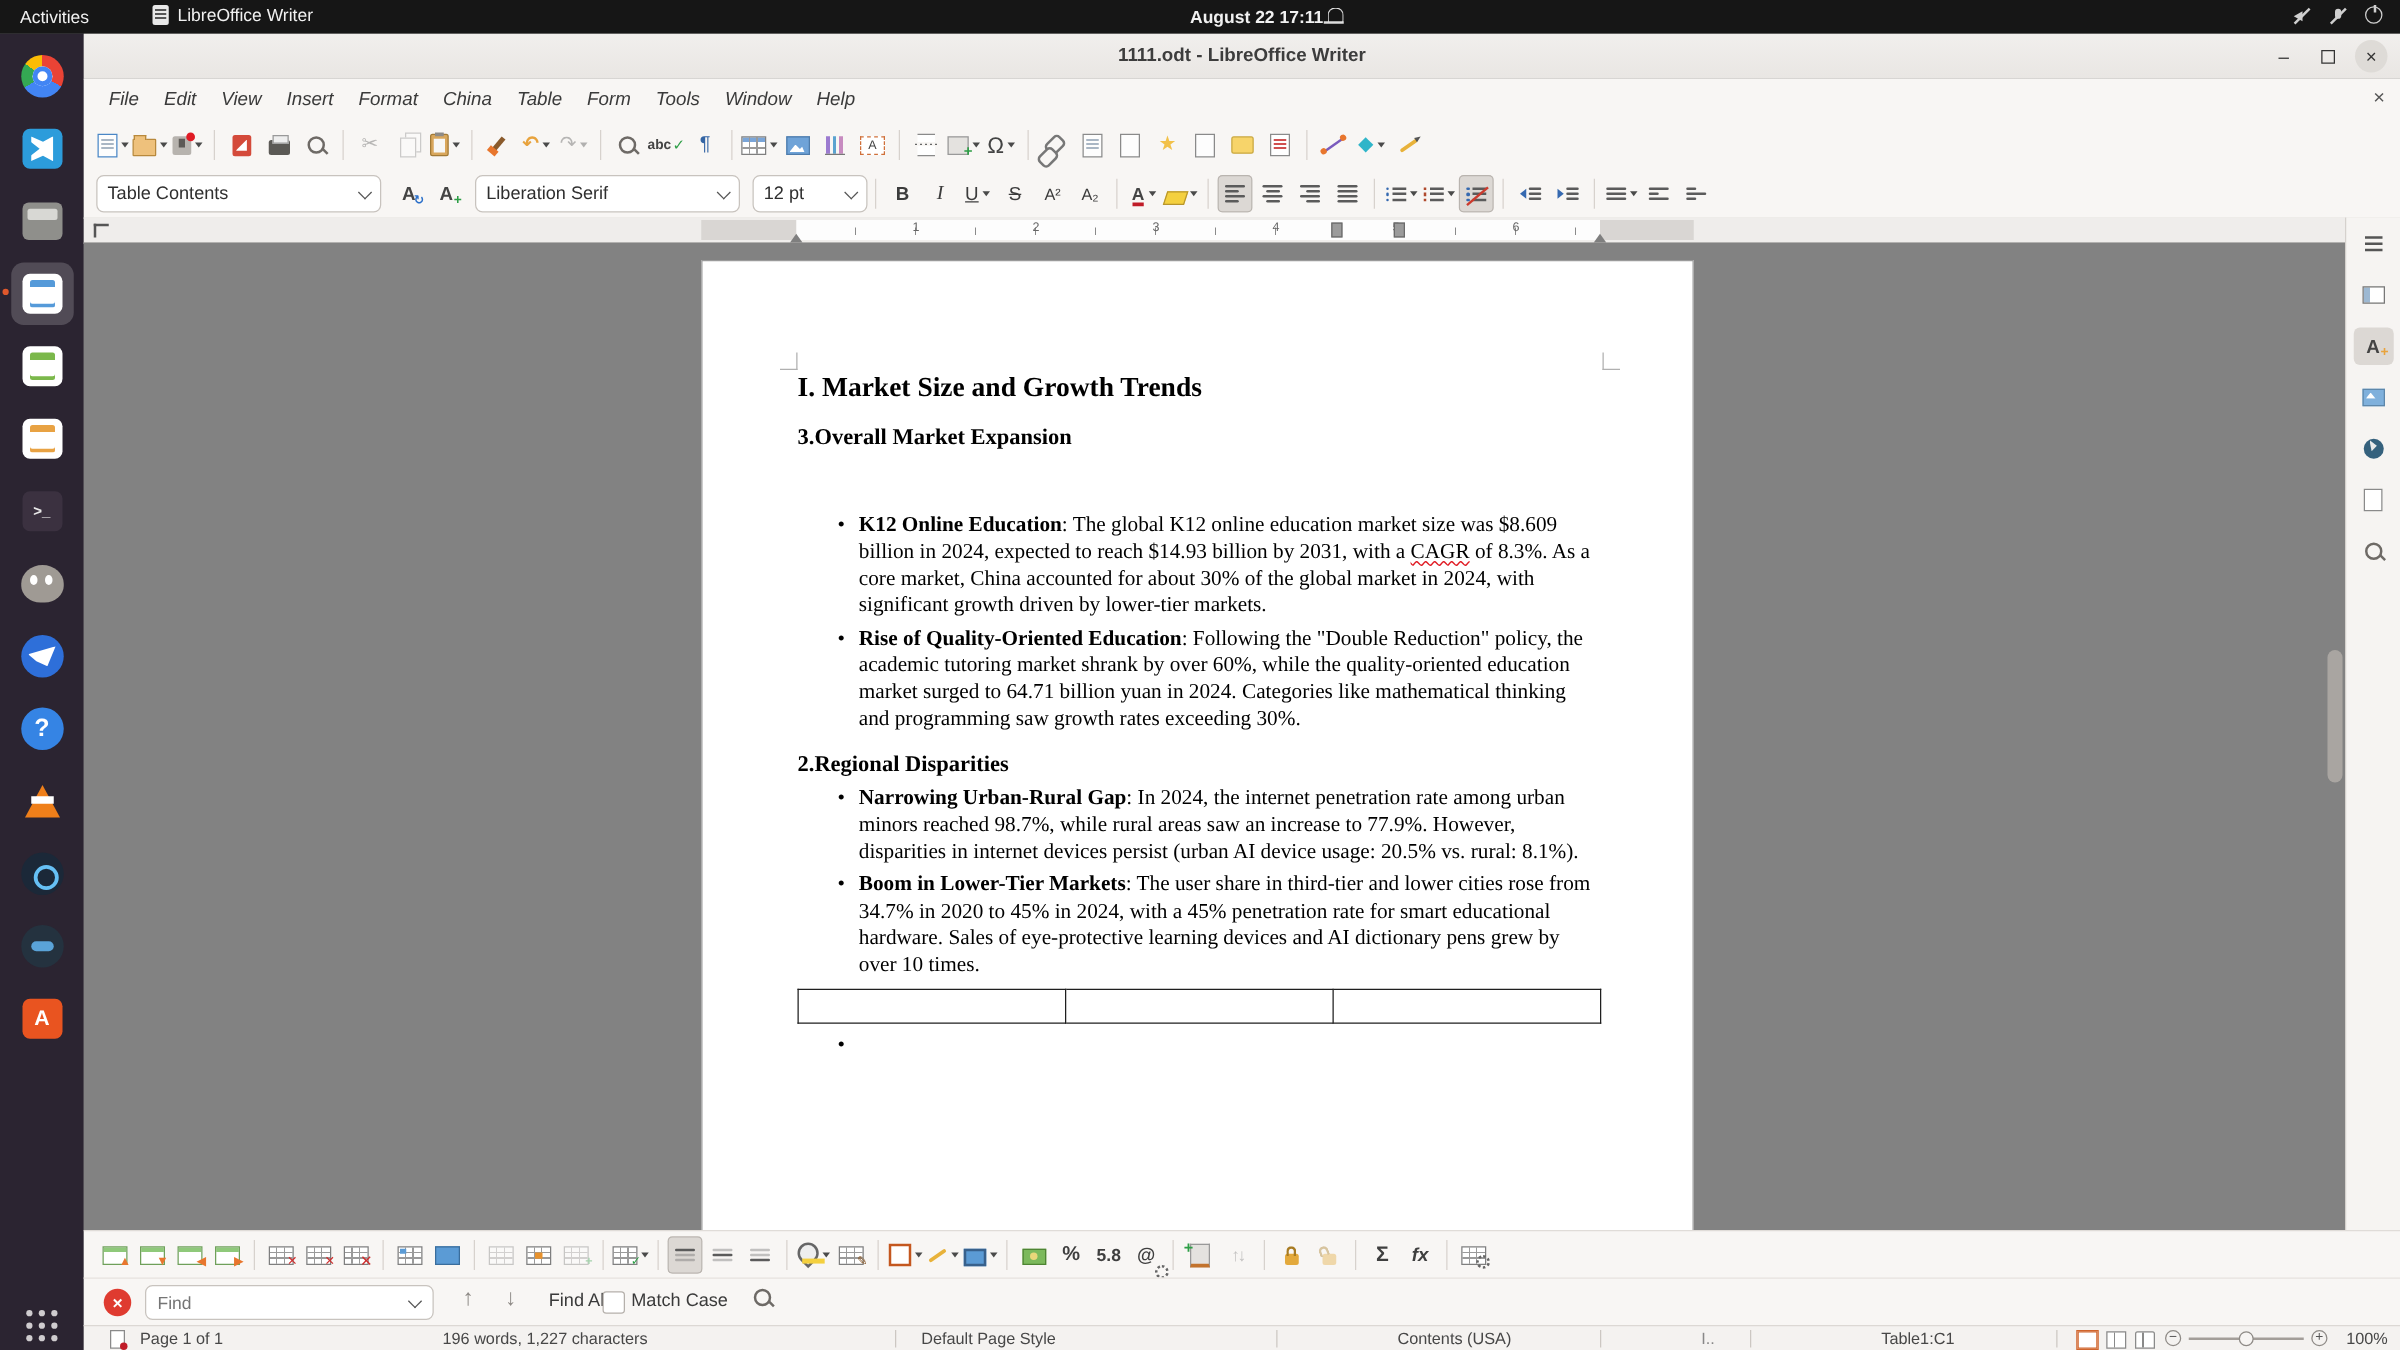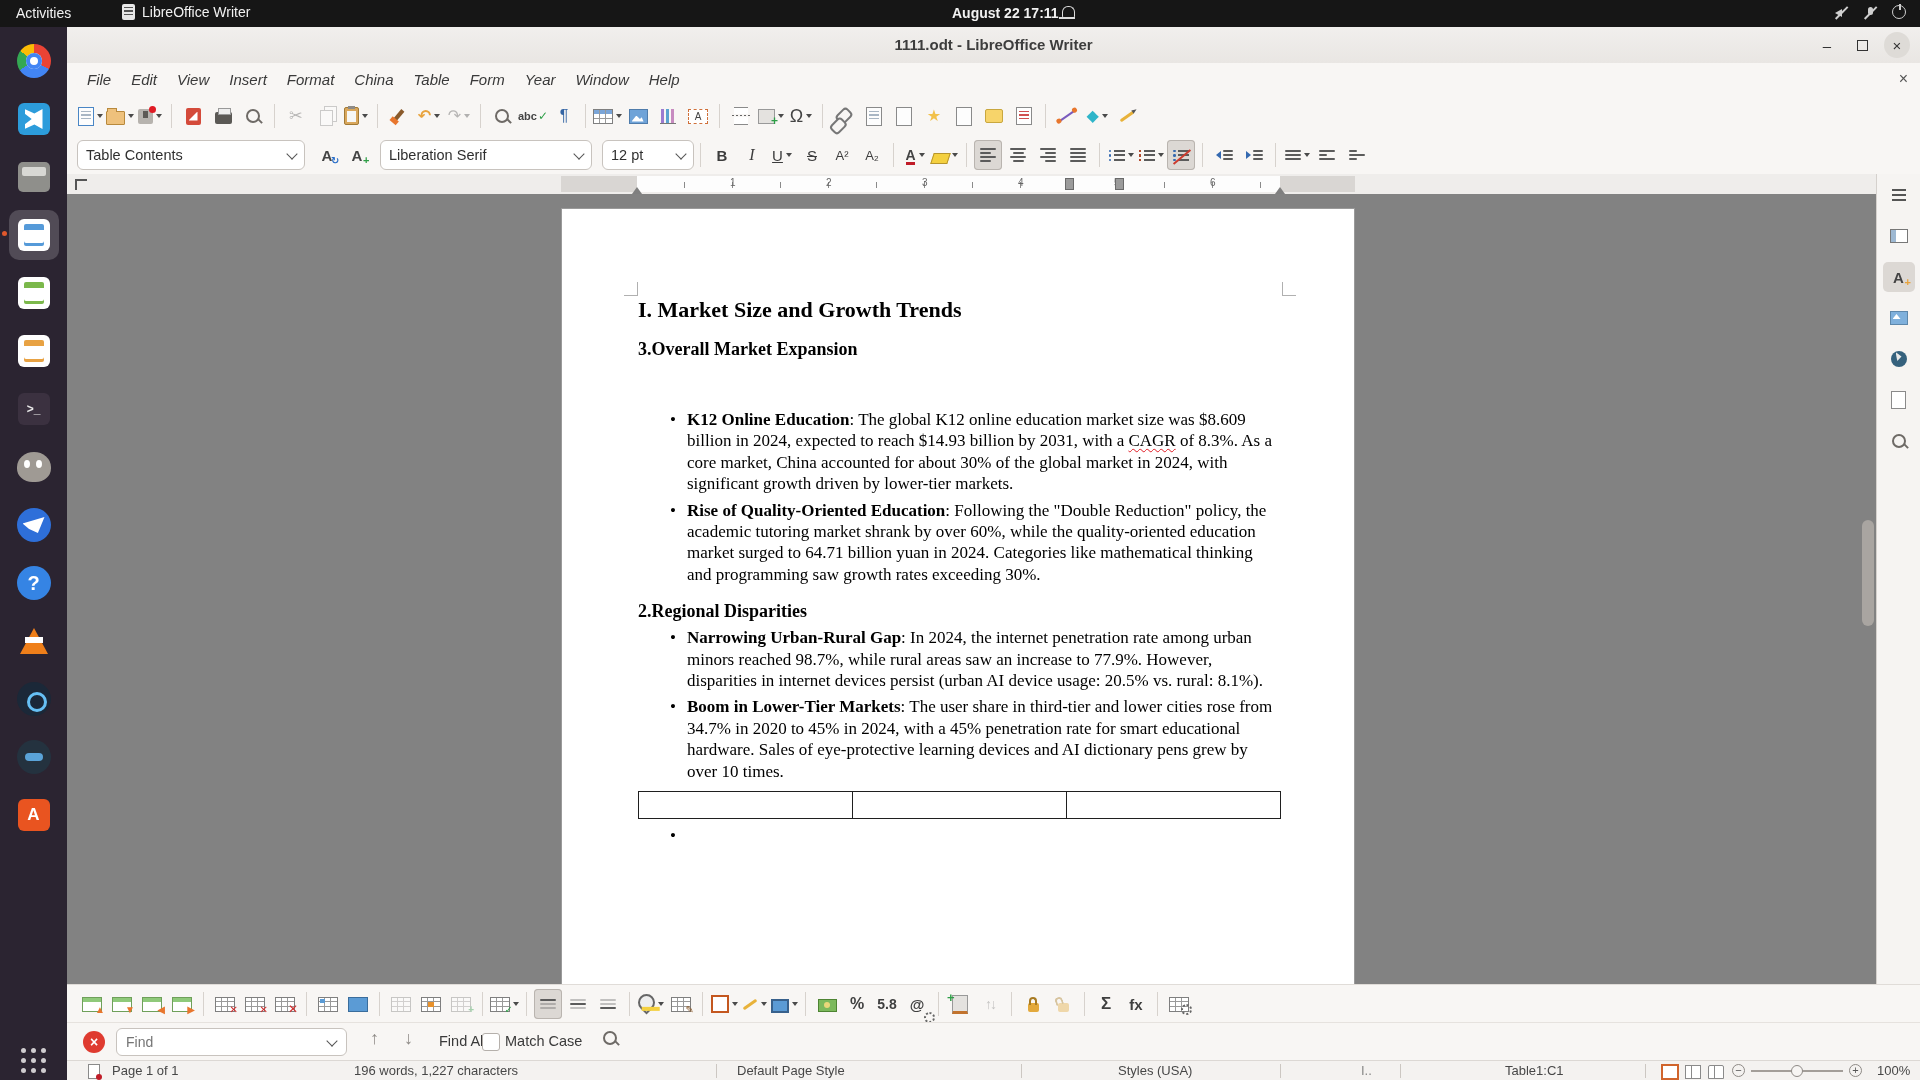--- a/index.html
+++ b/index.html
@@ -320,21 +320,21 @@
 
   <div class="menubar">
     <span class="mitem">File</span>
     <span class="mitem">Edit</span>
     <span class="mitem">View</span>
     <span class="mitem">Insert</span>
     <span class="mitem">Format</span>
     <span class="mitem">China</span>
     <span class="mitem">Table</span>
     <span class="mitem">Form</span>
-    <span class="mitem">Year</span>
+    <span class="mitem">Tools</span>
     <span class="mitem">Window</span>
     <span class="mitem">Help</span>
     <span class="doc-close">×</span>
   </div>
 
   <div class="toolbar toolbar1">
     <span class="btn">
         <span class="i pg lines blue"></span>
         <span class="dda"></span>
       </span>
@@ -832,21 +832,21 @@
         <span class="i lockic"></span>
       </span>
     <span class="btn dis">
         <span class="i lockic open"></span>
       </span>
     <span class="sep"></span>
     <span class="btn">
         <span style="font-size:17px;font-weight:bold;color:#3f3f3f">Σ</span>
       </span>
     <span class="btn">
-        <span style="font-size:15px;font-weight:bold;color:#3f3f3f">fx</span>
+        <span style="font-size:15px;font-weight:bold;font-style:italic;color:#3f3f3f">fx</span>
       </span>
     <span class="sep"></span>
     <span class="btn">
         <span class="i gridic">
           <span class="gearic"></span>
         </span>
       </span>
   </div>
 
   <div class="findbar">
@@ -863,21 +863,21 @@
     <span class="fmag i magic"></span>
   </div>
 
   <div class="statusbar">
     <span class="modic"></span>
     <span class="st" style="left:45px">Page 1 of 1</span>
     <span class="stsep" style="left:649px"></span>
     <span class="st" style="left:287px">196 words, 1,227 characters</span>
     <span class="st" style="left:670px">Default Page Style</span>
     <span class="stsep" style="left:954px"></span>
-    <span class="st" style="left:1051px">Styles (USA)</span>
+    <span class="st" style="left:1051px">Contents (USA)</span>
     <span class="stsep" style="left:1213px"></span>
     <span class="st" style="left:1294px;color:#888">I..</span>
     <span class="stsep" style="left:1333px"></span>
     <span class="st" style="left:1438px">Table1:C1</span>
     <span class="stsep" style="left:1578px"></span>
     <span class="vwic on" style="left:1595px"></span>
     <span class="vwic two" style="left:1618px"></span>
     <span class="vwic two" style="left:1641px;border-radius:2px 2px 0 0"></span>
     <span class="zpm" style="left:1665px">−</span>
     <span class="zline" style="left:1684px;width:92px"></span>

